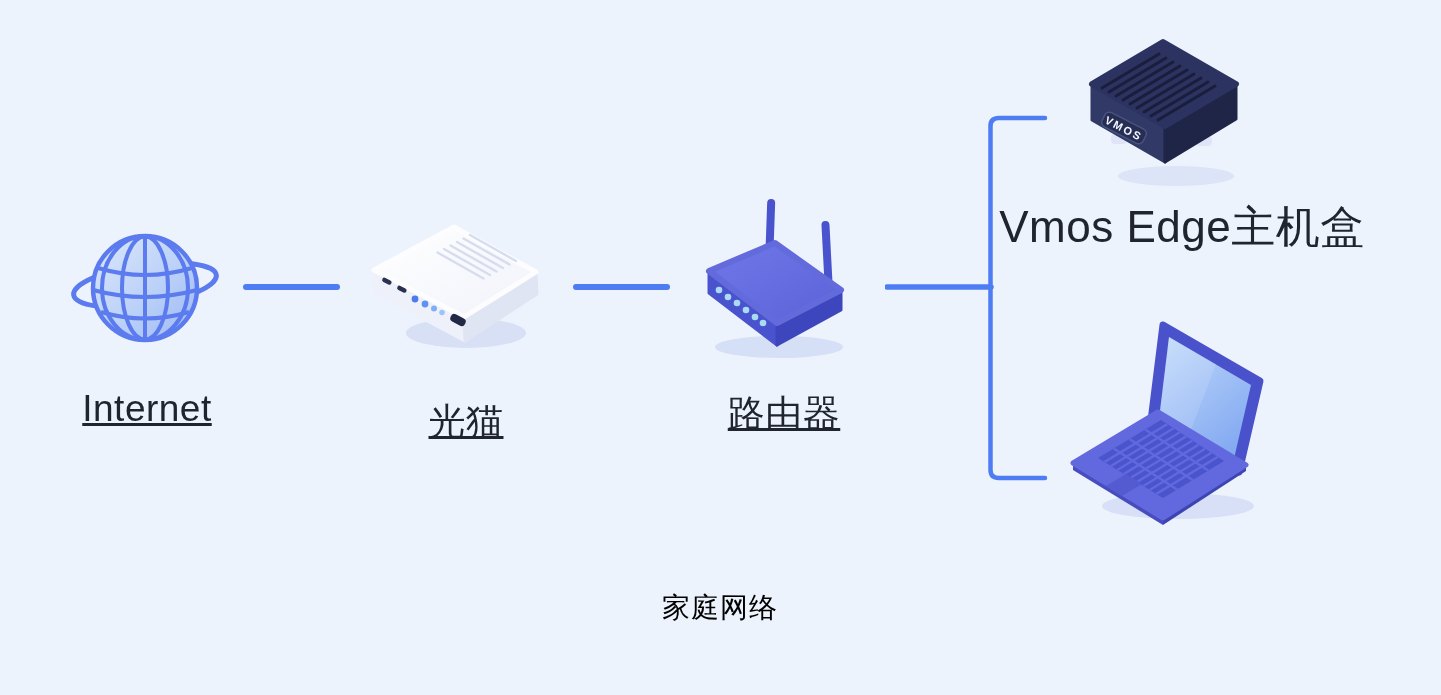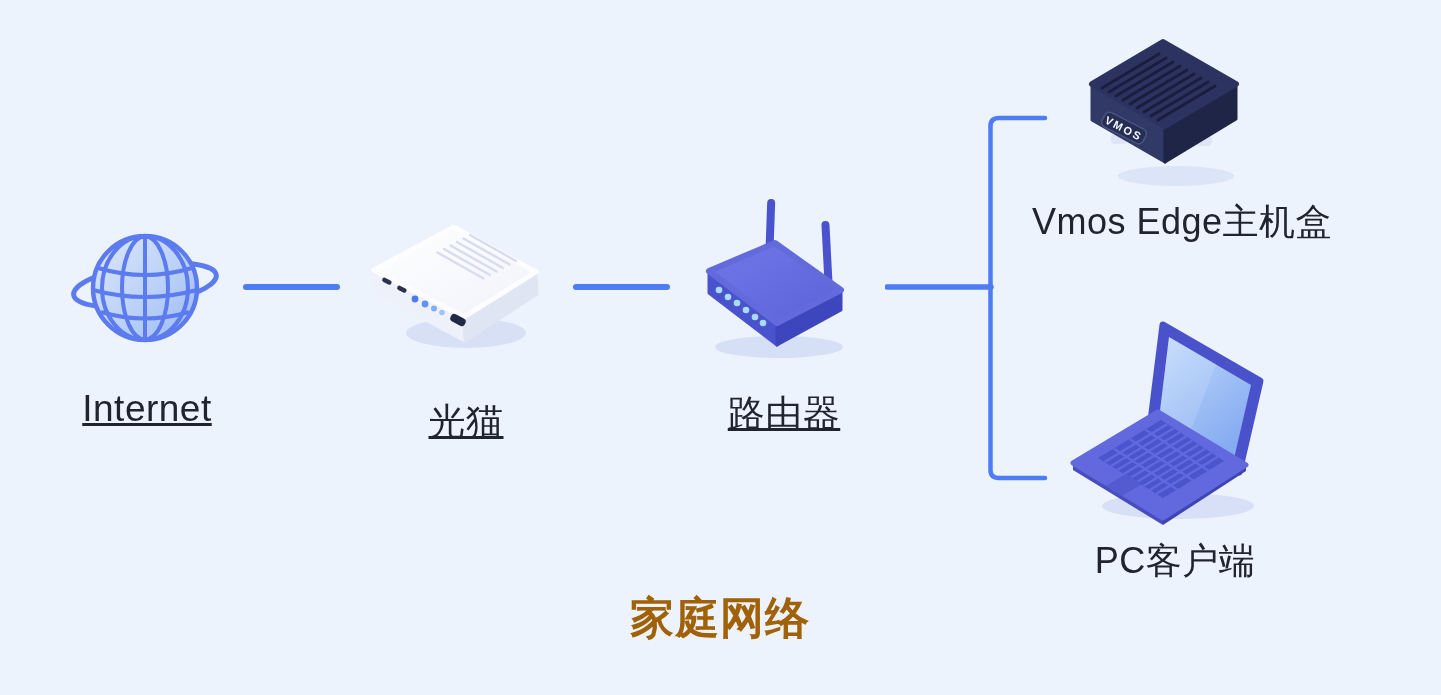--- a/index.html
+++ b/index.html
@@ -7,24 +7,24 @@
     position:relative;width:1441px;height:695px;background:#EDF3FC;
     overflow:hidden;font-family:"Liberation Sans", sans-serif;
   }
   .abs{position:absolute;}
   .edge{position:absolute;background:#4E7CF3;height:5.5px;border-radius:3px;}
   .node-label{
     position:absolute;transform:translateX(-50%);
     color:#20242E;font-weight:500;white-space:nowrap;letter-spacing:.5px;
   }
   .lbl-lg{font-size:37px;text-decoration:underline;}
-  .lbl-md{font-size:36px;}
+  .lbl-md{font-size:44px;}
   .diagram-title{
     position:absolute;transform:translateX(-50%);
-    color:#a16207;font-weight:700;font-size:44px;white-space:nowrap;letter-spacing:1px;
+    color:#000000;font-weight:400;font-size:28px;white-space:nowrap;letter-spacing:1px;
   }
   svg{display:block;}
 </style>
 </head>
 <body>
 
 <div class="canvas">
 
   <svg class="abs" style="left:70px;top:224px;" width="152" height="132" viewBox="0 0 152 132">
     <defs>
@@ -187,17 +187,16 @@
           <line x1="126.5" y1="120.5" x2="63.5" y2="158.5"></line>
           <line x1="132.8" y1="124.6" x2="69.8" y2="162.6"></line>
           <line x1="139.1" y1="128.7" x2="76.1" y2="166.7"></line>
           <line x1="145.4" y1="132.8" x2="82.4" y2="170.8"></line>
           <line x1="151.7" y1="136.9" x2="88.7" y2="174.9"></line>
         </g>
       </g>
       <path d="M40 166 L60 154 L76 164 L56 176 Z" fill="#545BD0"></path>
     </g>
   </svg>
-  <div class="node-label lbl-md" style="left:1175px;top:537px;">PC客户端</div>
 
   <div class="diagram-title" style="left:720px;top:589px;">家庭网络</div>
 
 </div>
 
 </body></html>

